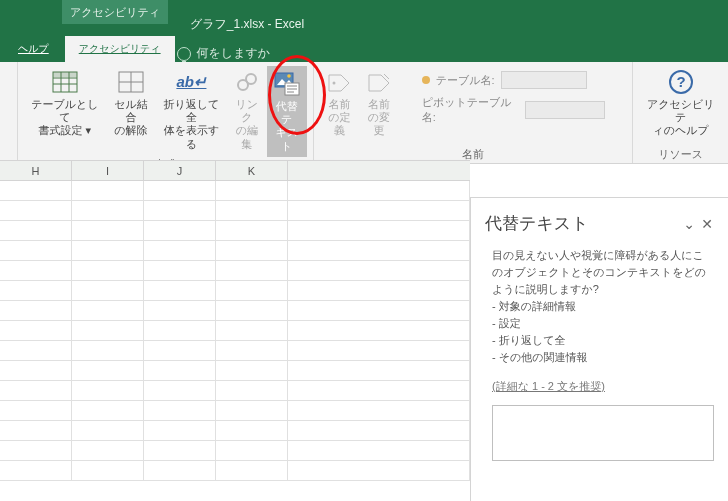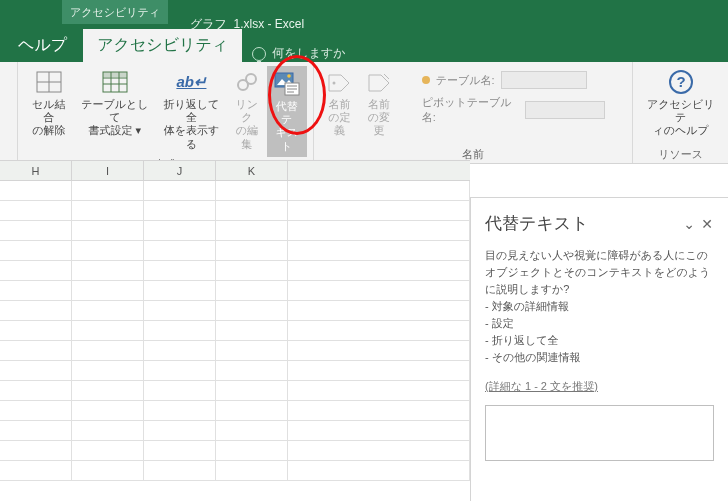--- a/index.html
+++ b/index.html
@@ -3,24 +3,24 @@
 <meta charset="utf-8">
 <style>
   * { box-sizing: border-box; margin: 0; padding: 0; font-family: "Meiryo UI", "Yu Gothic UI", sans-serif; }
   body { background: #fff; width: 728px; height: 501px; overflow: hidden; position: relative; }
 
   
   .titlebar { background: #217346; height: 62px; color: #fff; position: relative; }
   .tab-context { position: absolute; top: 0; left: 62px; width: 106px; height: 24px; background: #3e8e67; text-align: center; font-size: 11px; line-height: 24px; color: #e8f3ec; }
   .file-title { position: absolute; top: 16px; left: 190px; font-size: 12px; color: #e8f3ec; }
   .tabs { position: absolute; bottom: 0; left: 0; height: 28px; display: flex; align-items: flex-end; }
-  .tab { padding: 6px 14px 6px 14px; font-size: 16px; cursor: pointer; }
+  .tab { padding: 6px 14px 6px 14px; font-size: 10px; cursor: pointer; text-decoration: underline; }
   .tab.help { color: #fff; padding-left: 18px; padding-right: 16px; }
   .tab.active { background: #f3f3f3; color: #217346; }
-  .tell-me { display: flex; align-items: center; padding: 0 10px; font-size: 12px; color: #d8e9df; }
+  .tell-me { display: flex; align-items: center; padding: 0 2px; font-size: 12px; color: #d8e9df; }
   .tell-me .bulb { margin-right: 6px; display:inline-block; width:14px; height:14px; border:1.2px solid #bfe0cc; border-radius:50%; position:relative;}
   .tell-me .bulb:after{content:"";position:absolute;left:4px;top:13px;width:4px;height:2px;background:#bfe0cc;}
 
   
   .ribbon { background: #f3f3f3; height: 102px; border-bottom: 1px solid #d4d4d4; display: flex; position:relative;}
   .group { border-right: 1px solid #d9d9d9; padding: 4px 6px 0 6px; display: flex; flex-direction: column; align-items: center; height: 100%; }
   .group-content { display: flex; flex: 1; align-items: flex-start; }
   .group-label { font-size: 11px; color: #666; height: 16px; text-align: center; width: 100%; }
   .rbtn { display: flex; flex-direction: column; align-items: center; padding: 2px 4px; font-size: 11px; color: #444; cursor: pointer; text-align: center; line-height: 1.2; }
   .rbtn.disabled { color: #a8a8a8; }
@@ -44,21 +44,21 @@
   .colheads { display: flex; height: 20px; background: #eef1ee; border-bottom: 1px solid #d4d4d4; }
   .colhead { width: 72px; text-align: center; font-size: 11px; color: #555; border-right: 1px solid #d4d4d4; line-height: 20px; }
   .rows .row { display: flex; height: 20px; }
   .rows .cell { width: 72px; border-right: 1px solid #e0e0e0; border-bottom: 1px solid #e0e0e0; }
 
   
   .pane { position: absolute; top: 197px; left: 470px; width: 258px; height: 304px; border-left: 1px solid #d4d4d4; border-top: 1px solid #d4d4d4; background:#fff;}
   .pane-head { display: flex; align-items: center; padding: 14px 12px 8px 14px; }
   .pane-title { font-size: 17px; color: #444; flex: 1; }
   .pane-ctrl { width: 18px; text-align: center; color: #666; font-size: 14px; cursor: pointer; }
-  .pane-body { padding: 4px 14px; font-size: 11px; color: #555; line-height: 1.55; }
+  .pane-body { padding: 4px 14px; font-size: 11px; color: #555; line-height: 1.55; margin-left: 7px; }
   .pane-body .hint { color: #777; margin-top: 12px; font-style: normal; text-decoration: underline; }
   .pane-body textarea { width: 100%; height: 56px; margin-top: 10px; border: 1px solid #bfbfbf; resize: none; font-size: 11px; padding: 4px; background:#fff;}
 
   svg { display:block; }
 </style>
 </head>
 <body>
 
 <div class="titlebar">
   <div class="tab-context">アクセシビリティ</div>
@@ -75,41 +75,41 @@
 
 <div class="ribbon">
 
   <div class="group" style="width:18px"></div>
 
   <div class="group">
     <div class="group-content">
       <div class="rbtn">
         <span class="ico">
           <svg width="26" height="22">
-              <rect x="1" y="1" width="24" height="20" fill="none" stroke="#888"></rect>
-              <line x1="13" y1="1" x2="13" y2="21" stroke="#888"></line>
-              <line x1="1" y1="11" x2="25" y2="11" stroke="#888"></line>
-            </svg>
-        </span>
-        <span style="white-space:pre-line">セル結合
-の解除</span>
-      </div>
-      <div class="rbtn">
-        <span class="ico">
-          <svg width="26" height="22">
               <rect x="1" y="1" width="24" height="20" fill="none" stroke="#4a7a4a"></rect>
               <line x1="1" y1="7" x2="25" y2="7" stroke="#4a7a4a"></line>
               <line x1="1" y1="13" x2="25" y2="13" stroke="#4a7a4a"></line>
               <line x1="9" y1="1" x2="9" y2="21" stroke="#4a7a4a"></line>
               <line x1="17" y1="1" x2="17" y2="21" stroke="#4a7a4a"></line>
               <rect x="1" y="1" width="24" height="5" fill="#4a7a4a" opacity=".25"></rect>
             </svg>
         </span>
         <span style="white-space:pre-line">テーブルとして
 書式設定 ▾</span>
+      </div>
+      <div class="rbtn">
+        <span class="ico">
+          <svg width="26" height="22">
+              <rect x="1" y="1" width="24" height="20" fill="none" stroke="#888"></rect>
+              <line x1="13" y1="1" x2="13" y2="21" stroke="#888"></line>
+              <line x1="1" y1="11" x2="25" y2="11" stroke="#888"></line>
+            </svg>
+        </span>
+        <span style="white-space:pre-line">セル結合
+の解除</span>
       </div>
       <div class="rbtn">
         <span class="ico" style="font-size:15px;color:#3a6aa8;font-weight:bold;font-style:italic;">ab↵</span>
         <span style="white-space:pre-line">折り返して全
 体を表示する</span>
       </div>
       <div class="rbtn disabled">
         <span class="ico">
           <svg width="24" height="22">
               <circle cx="8" cy="14" r="5" fill="none" stroke="#bbb" stroke-width="2"></circle>

